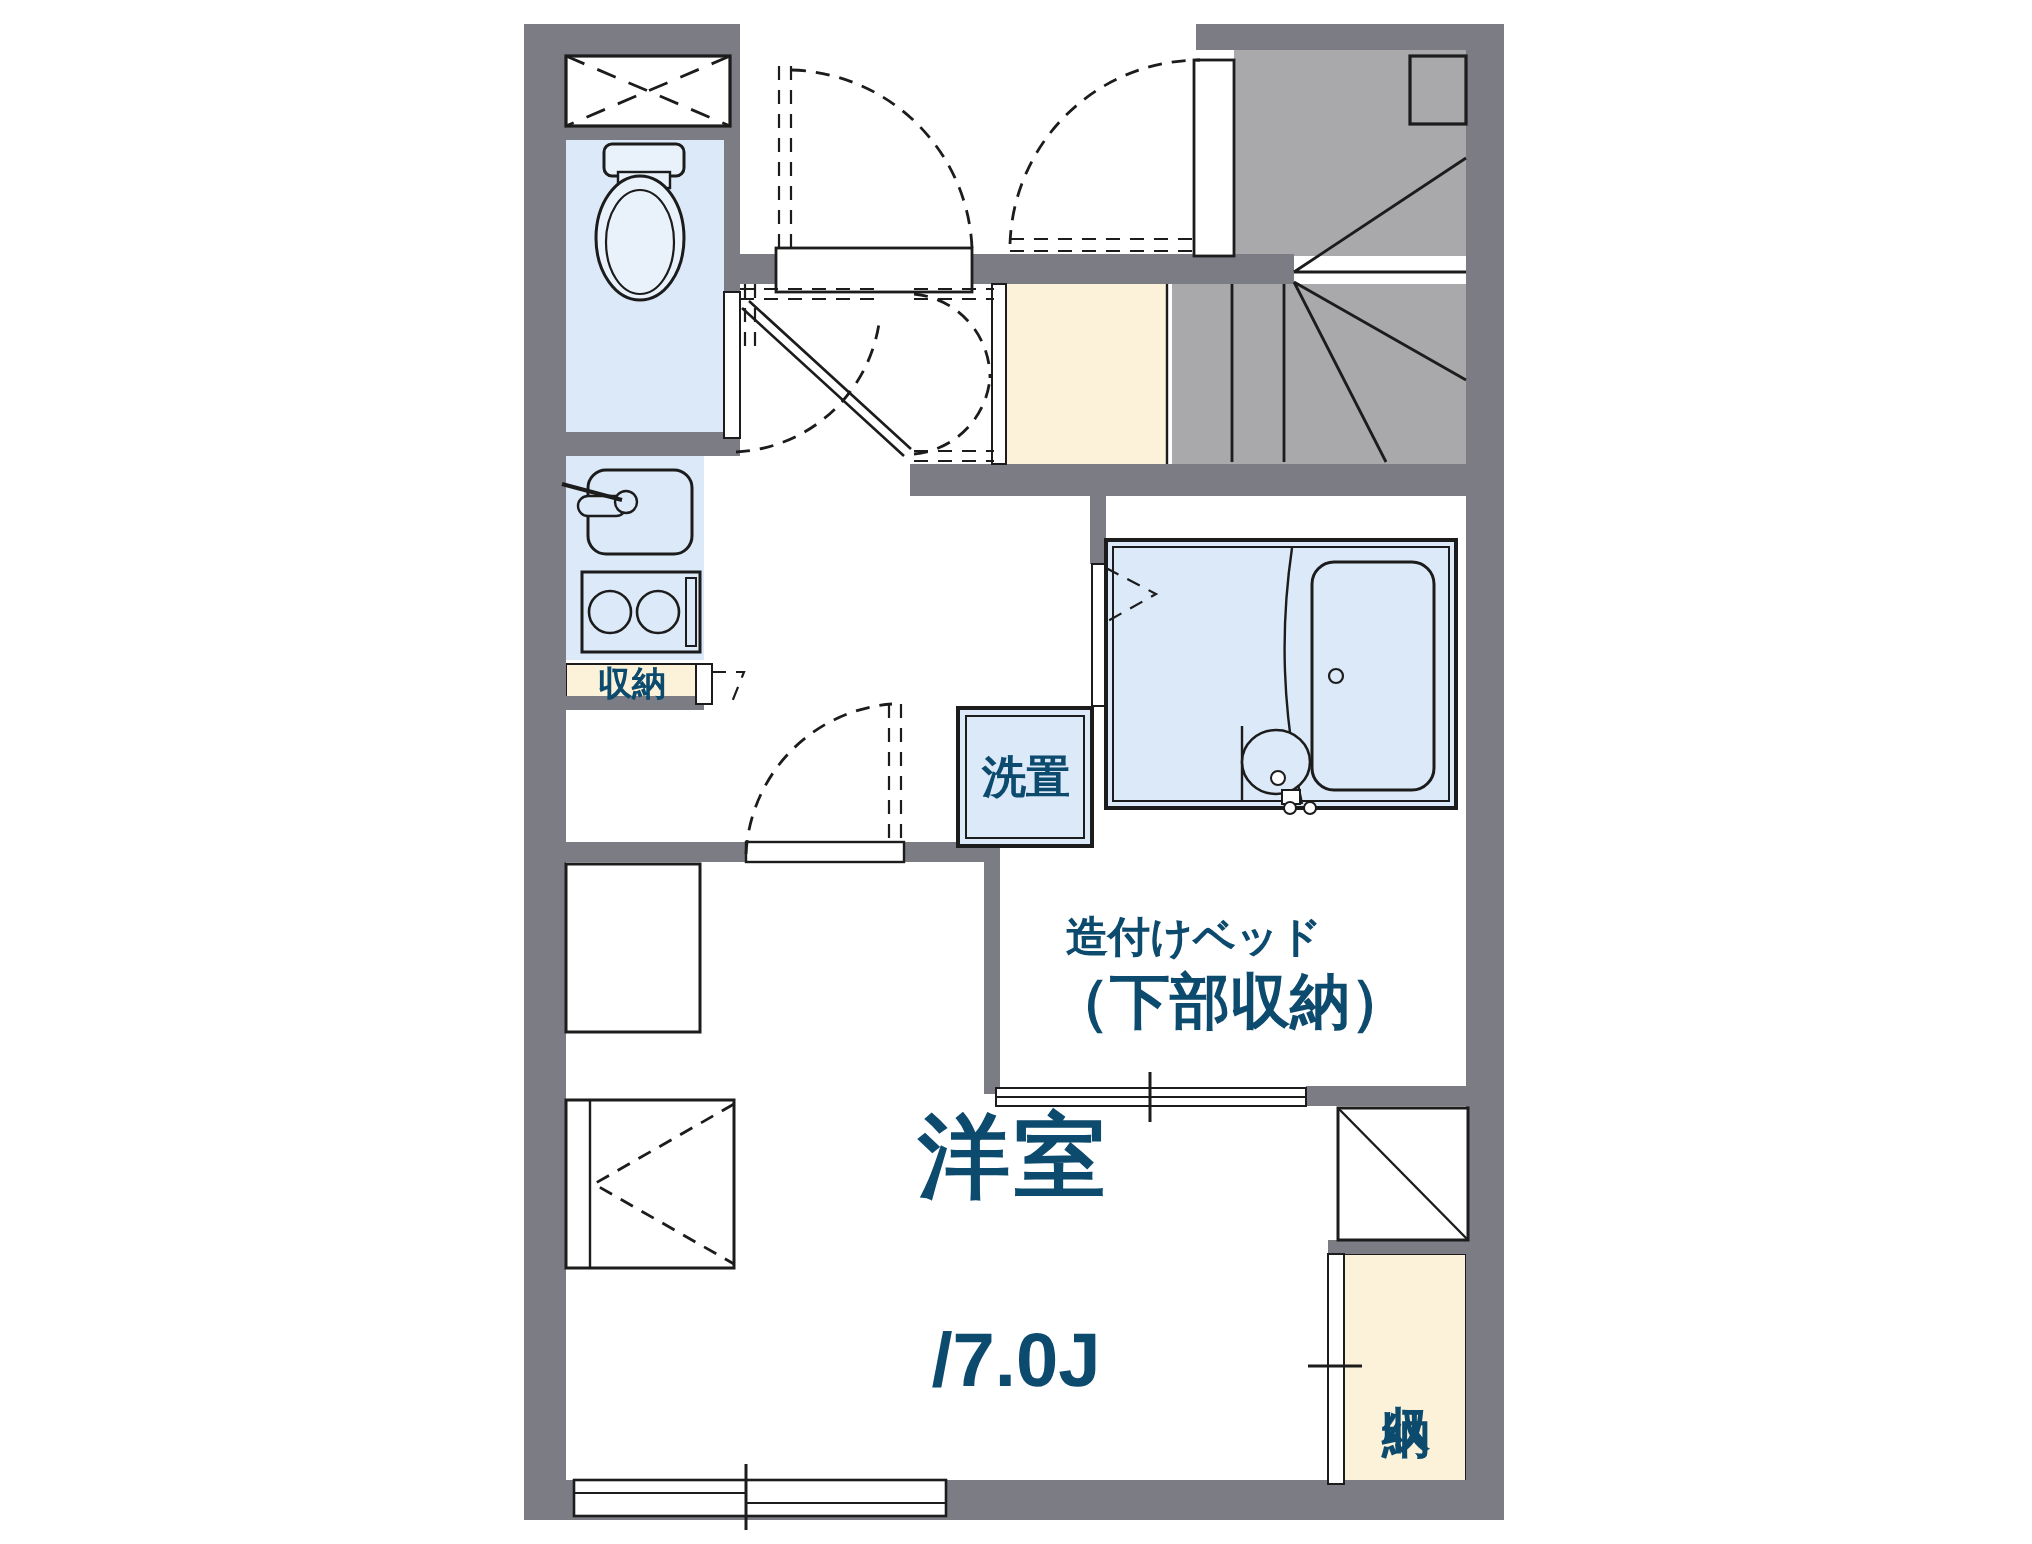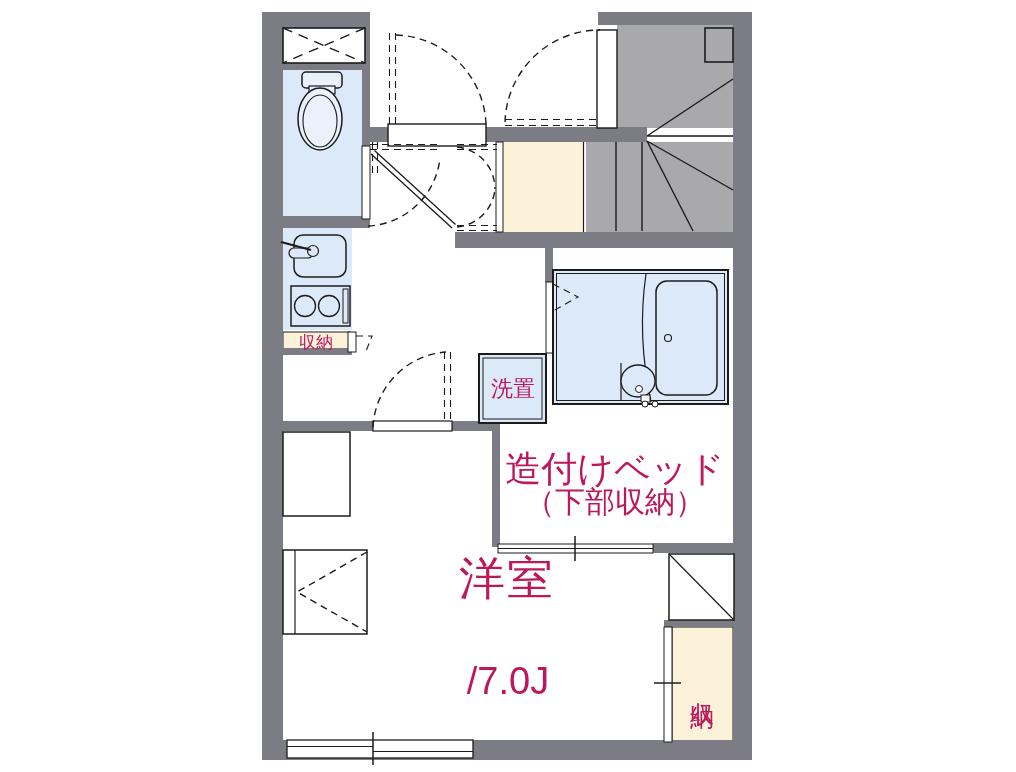--- a/index.html
+++ b/index.html
@@ -1,19 +1,19 @@
 <!DOCTYPE html>
 <html><head>
 <meta charset="utf-8">
 <style>
   html,body{margin:0;padding:0;background:#ffffff;}
   .stage{position:relative;width:1016px;height:772px;background:#fff;overflow:hidden;
          font-family:"Liberation Sans","DejaVu Sans",sans-serif;}
   .stage svg{position:absolute;left:0;top:0;}
-  .lbl{position:absolute;transform:translate(-50%,-50%);color:#be185d;font-weight:400;
+  .lbl{position:absolute;transform:translate(-50%,-50%);color:#0c4a6e;font-weight:700;
        white-space:nowrap;line-height:1;}
   .lbl.vert{writing-mode:vertical-rl;letter-spacing:4px;}
   .dash{stroke-dasharray:7 5;}
   .dashx{stroke-dasharray:10 7;}
   .thin{stroke-width:1.1;}
 </style>
 </head>
 <body>
 
 <div class="stage">
@@ -126,18 +126,18 @@
     <path d="M654,683 L681,683" stroke-width="1.5"></path>
     <path d="M287,746.5 L373,746.5 M373,751.5 L473,751.5" stroke-width="1"></path>
     <path d="M373,732 L373,765" stroke-width="1.5"></path>
     <path d="M295,550 L295,634" stroke-width="1.2"></path>
     <path class="dash" d="M367,552 L297,592 L367,632"></path>
   </g>
 </svg>
 
   <div class="lbl" style="left:507px;top:578px;font-size:46px;letter-spacing:2px;text-align:right;">洋室</div>
   <div class="lbl" style="left:508px;top:653px;font-size:38px;margin-top:28px;">/7.0J</div>
-  <div class="lbl" style="left:615px;top:469px;font-size:36px;">造付けベッド</div>
+  <div class="lbl" style="left:597px;top:469px;font-size:21px;">造付けベッド</div>
   <div class="lbl" style="left:615px;top:502px;font-size:30px;">（下部収納）</div>
   <div class="lbl" style="left:513px;top:389px;font-size:22px;">洗置</div>
   <div class="lbl" style="left:316px;top:342px;font-size:17px;">収納</div>
   <div class="lbl vert" style="left:702px;top:687px;font-size:24px;">収納</div>
 </div>
 
 </body></html>

